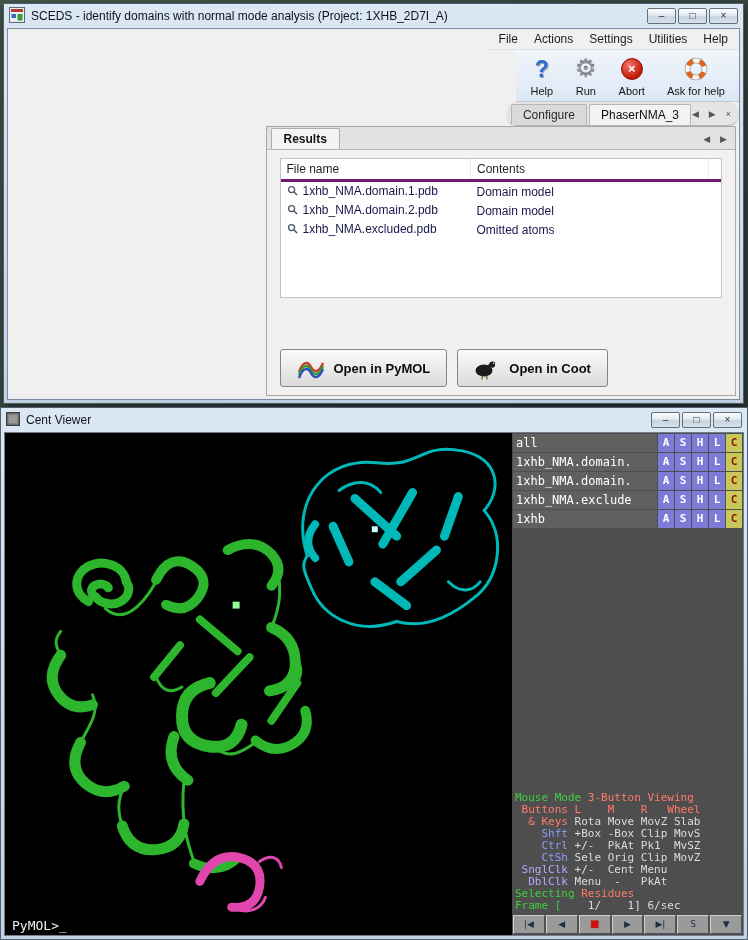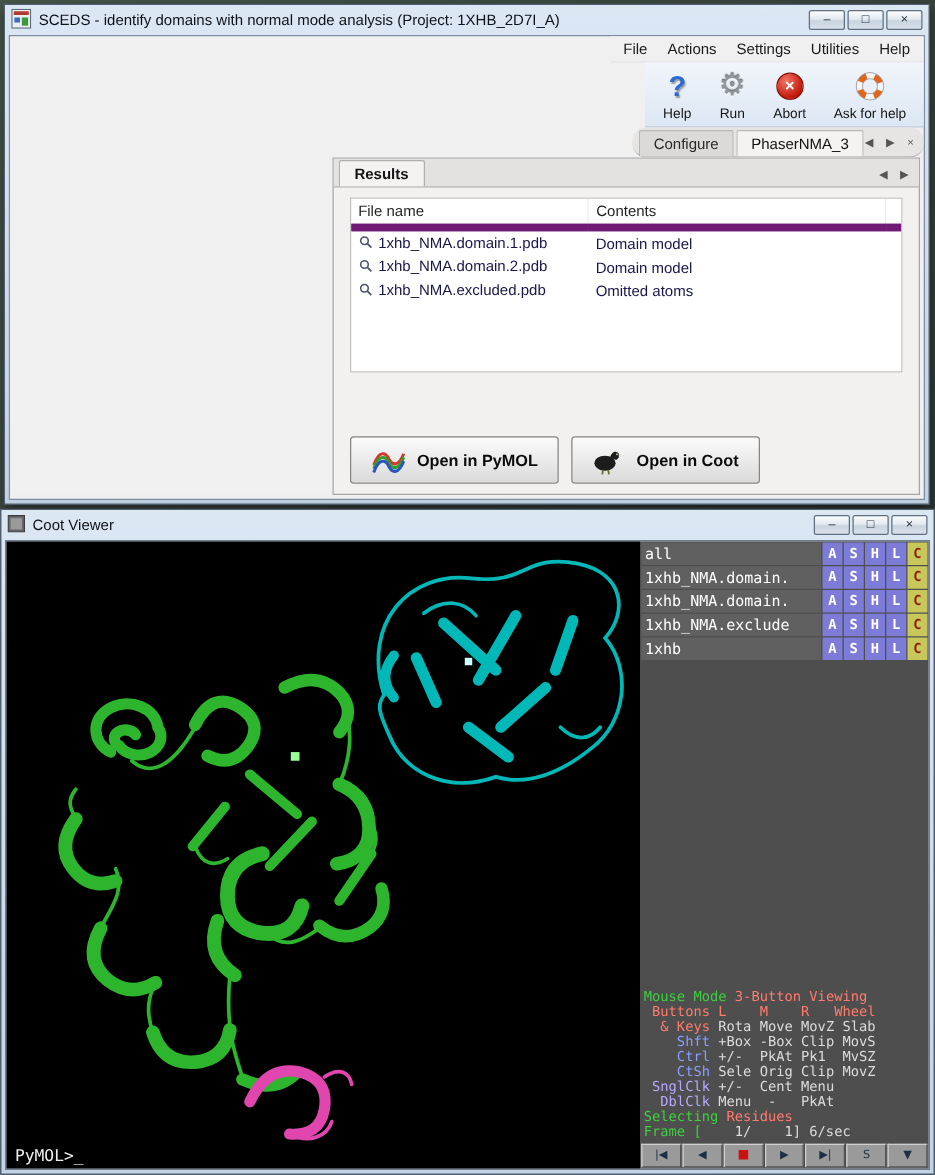--- a/index.html
+++ b/index.html
@@ -54,21 +54,21 @@
   .results-content { flex:1; position:relative; padding:8px 13px; }
   .dirrow { display:flex; align-items:center; font-size:13px; margin:4px 0 10px; color:#0d0d0d; }
   .dirlabel { font-weight:bold; margin-right:10px; }
   .dirvalue { margin-right:18px; }
   .searchbtn { width:28px; height:24px; border:1px solid #76818d; border-radius:3px;
                background:linear-gradient(#fcfcfc,#e0e4e8); display:flex; align-items:center;
                justify-content:center; padding:0; }
   .filebox { height:140px; border:1px solid #c3c3c3; background:#fff; overflow:hidden; }
   .filebox table { width:100%; border-collapse:collapse; font-size:12px; }
   .filebox th { font-weight:normal; text-align:left; color:#1f1f1f; padding:3px 6px; height:16px;
-                border-bottom:6px solid #701a75; border-right:1px solid #ececec; }
+                border-bottom:3px solid #701a75; border-right:1px solid #ececec; }
   .filebox th:nth-child(1){ width:190px; } .filebox th:nth-child(2){ width:238px; }
   .filebox th:last-child { border-right:none; }
   .filebox td { padding:2px 6px; color:#17174a; white-space:nowrap; height:15px; }
   .rowmag { display:inline-block; margin-right:5px; vertical-align:-1px; }
   .btnrow { position:absolute; left:13px; bottom:8px; display:flex; gap:10px; }
   .bigbtn { display:flex; align-items:center; gap:9px; height:38px; padding:0 16px;
             border:1px solid #858585; border-radius:3px;
             background:linear-gradient(#fbfbfb,#dadada);
             font-family:"Liberation Sans",sans-serif; font-weight:bold; font-size:13px; color:#0b0b0b; }
   .bicon { display:flex; align-items:center; }
@@ -244,21 +244,21 @@
   </div>
 
   <div class="window pymol">
     <div class="titlebar">
       <span>
         <svg width="14" height="14" viewBox="0 0 14 14">
             <rect x="0.5" y="0.5" width="13" height="13" fill="#6a6a6a" stroke="#3c3c3c"></rect>
             <rect x="2.5" y="2.5" width="9" height="9" fill="#9a9a9a"></rect>
           </svg>
       </span>
-      <span class="titletext">Coot Viewer</span>
+      <span class="titletext">Cent Viewer</span>
       <span class="winbtns">
         <span class="wbtn">–</span>
         <span class="wbtn">□</span>
         <span class="wbtn">×</span>
       </span>
     </div>
     <div class="pyclient">
       <div class="viewport">
         <svg class="protein" viewBox="0 0 510 506" preserveAspectRatio="none">
 

